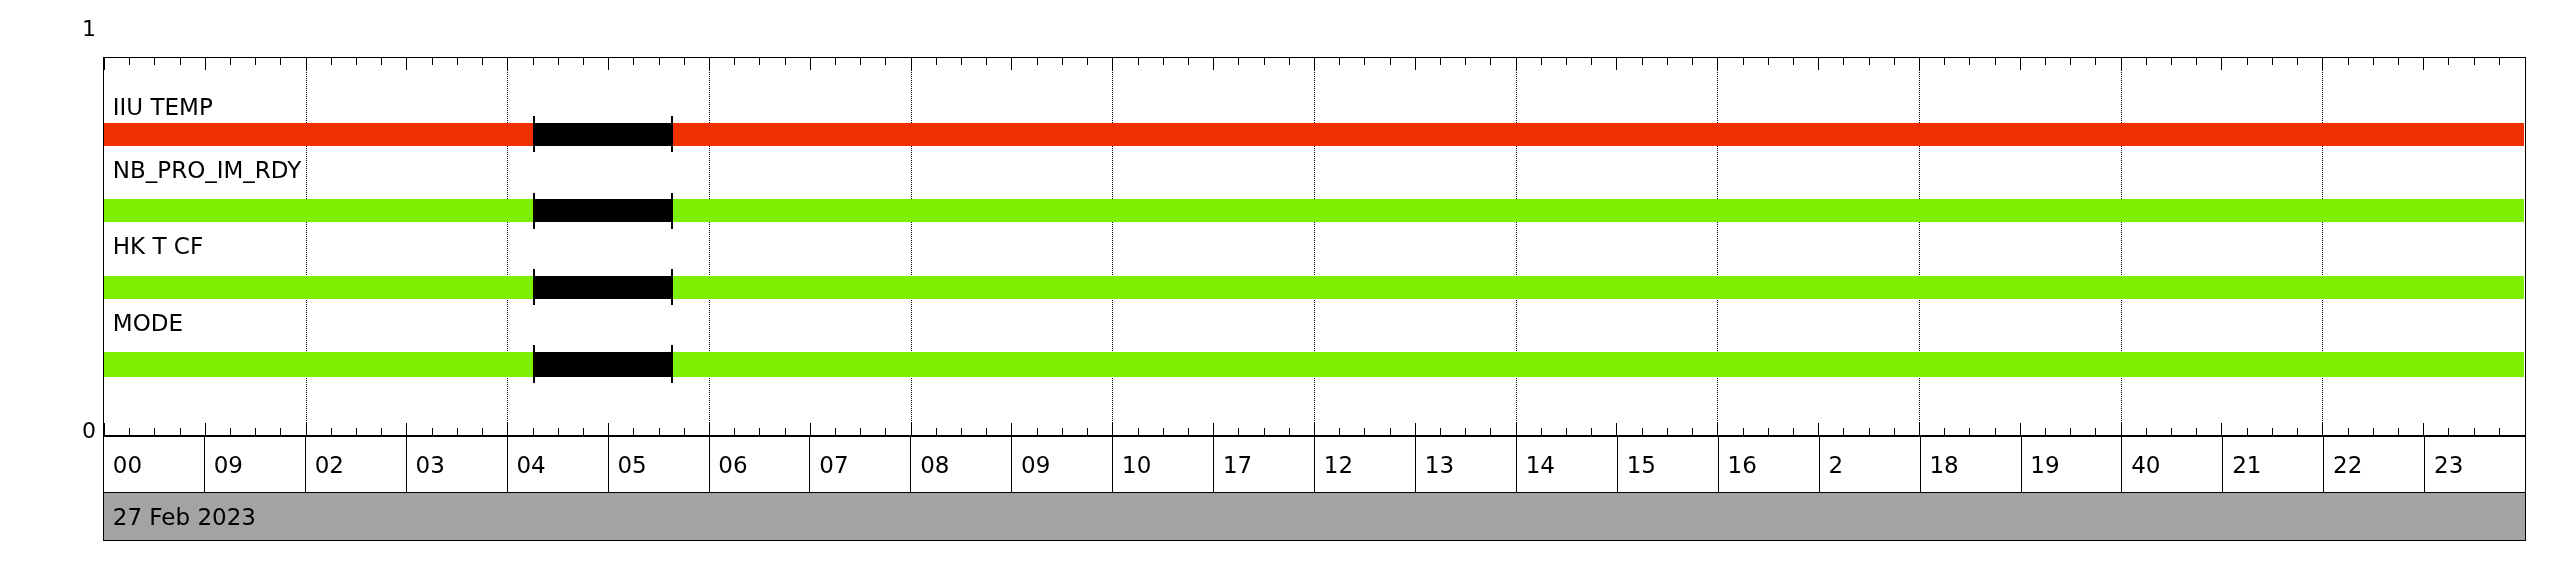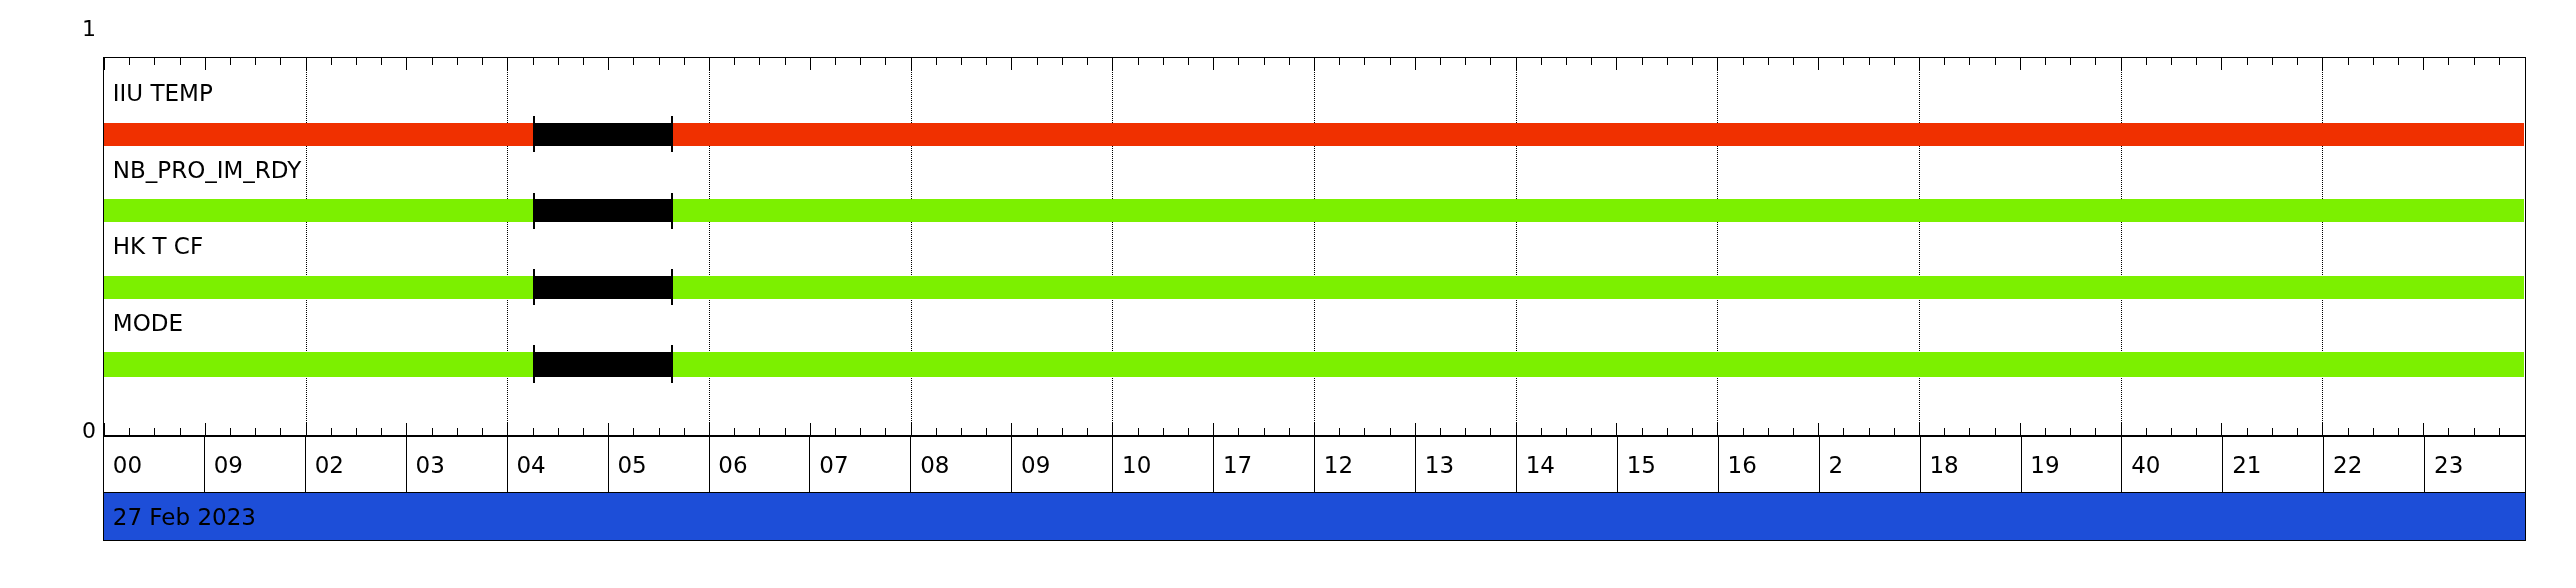--- a/index.html
+++ b/index.html
@@ -36,21 +36,21 @@
   #hourrow{position:absolute;left:103px;top:436px;width:2423px;height:57px;
            border:1.5px solid #000;box-sizing:border-box;display:flex;background:#fff;}
   .hcell{flex:1 1 0;border-right:1.5px solid #000;box-sizing:border-box;
          display:flex;align-items:center;}
   .hcell:last-child{border-right:none;}
   .hcell span{font-size:23px;color:#000;padding-left:8.8px;
               font-family:"DejaVu Sans",sans-serif;}
 
   #daterow{position:absolute;left:103px;top:493px;width:2423px;height:48px;
            border:1.5px solid #000;border-top:none;box-sizing:border-box;
-           display:flex;align-items:center;background:#1d4ed8;}
+           display:flex;align-items:center;background:#a3a3a3;}
   #daterow span{font-size:23px;color:#000;padding-left:8.8px;
                 font-family:"DejaVu Sans",sans-serif;}
 </style>
 </head>
 <body>
 
 <div id="root">
 
   <div class="ylab" id="ylab-top">1</div>
   <div class="ylab" id="ylab-bot">0</div>
@@ -255,21 +255,21 @@
         <div class="tick top major" style="left: 2319px;"></div>
         <div class="tick bot major" style="left: 2319px;"></div>
         <div class="tick top minor" style="left: 2344px;"></div>
         <div class="tick bot minor" style="left: 2344px;"></div>
         <div class="tick top minor" style="left: 2370px;"></div>
         <div class="tick bot minor" style="left: 2370px;"></div>
         <div class="tick top minor" style="left: 2395px;"></div>
         <div class="tick bot minor" style="left: 2395px;"></div>
       </div>
     <div id="rows">
-        <div class="rowlabel" style="top: 22px;">IIU TEMP</div>
+        <div class="rowlabel" style="top: 36px;">IIU TEMP</div>
         <div class="bar" style="top: 65px; height: 23px;">
           <div class="seg" style="left: 0px; width: 429px; background: rgb(240, 48, 0);"></div>
           <div class="seg" style="left: 429px; width: 138px; background: rgb(0, 0, 0);"></div>
           <div class="seg" style="left: 567px; width: 1853px; background: rgb(240, 48, 0);"></div>
         </div>
         <div class="gapmark" style="left: 429px; top: 58px; height: 36px;"></div>
         <div class="gapmark" style="left: 567px; top: 58px; height: 36px;"></div>
         <div class="rowlabel" style="top: 99px;">NB_PRO_IM_RDY</div>
         <div class="bar" style="top: 141px; height: 23px;">
           <div class="seg" style="left: 0px; width: 429px; background: rgb(124, 240, 0);"></div>

